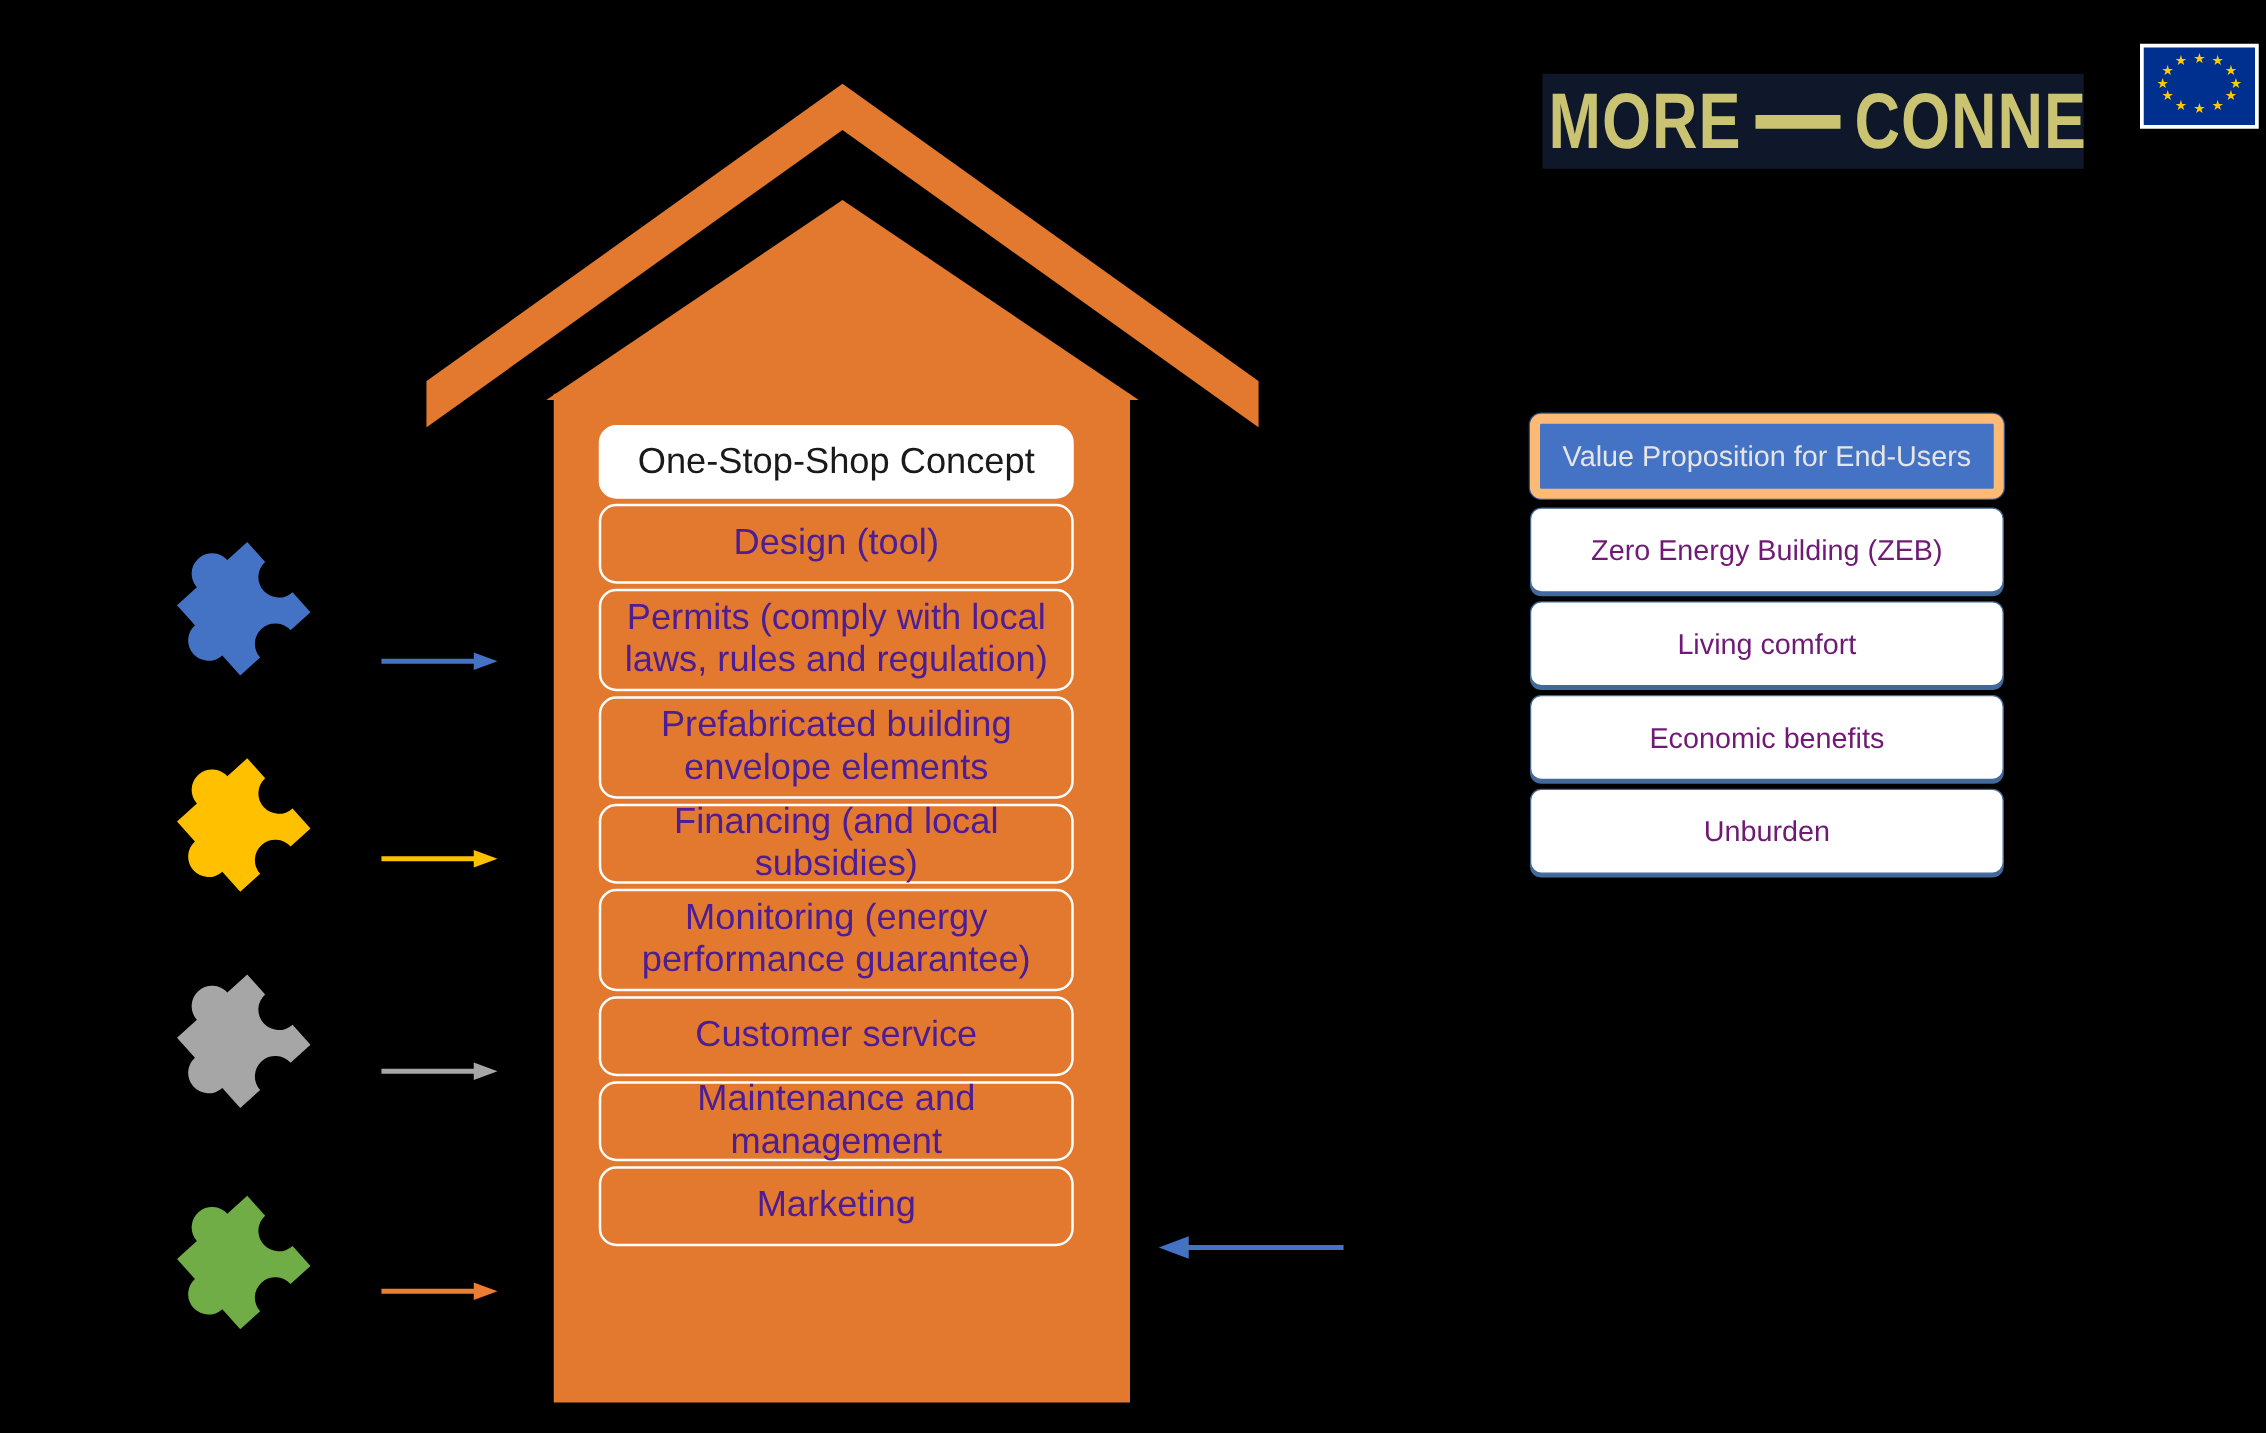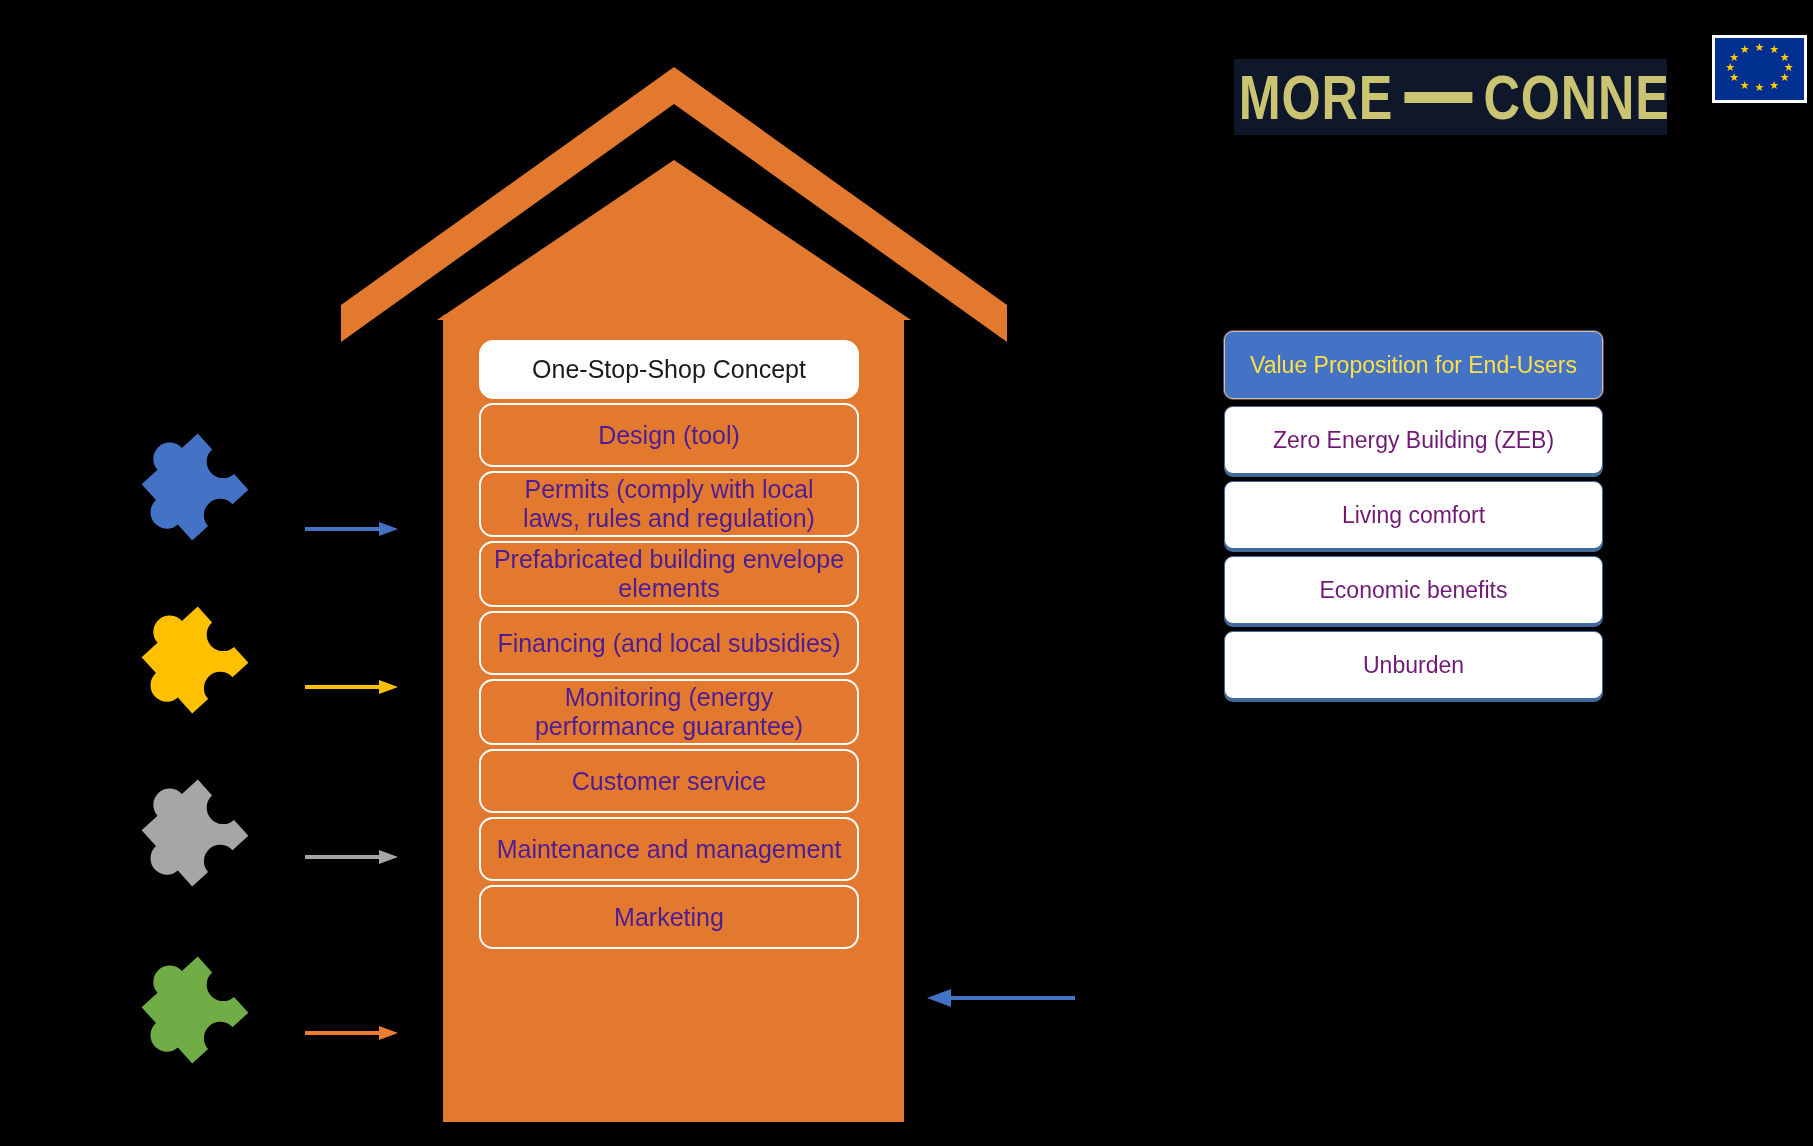--- a/index.html
+++ b/index.html
@@ -114,38 +114,38 @@
     width: 380px;
   }
   .row {
     position: relative;
     width: 380px;
     border-radius: 14px;
     display: flex;
     align-items: center;
     justify-content: center;
     text-align: center;
-    font-size: 25px;
+    font-size: 29px;
     line-height: 1.16;
     padding: 4px 12px;
     margin-bottom: 4px;
   }
   .row.white {
     background: #ffffff;
     color: #1a1a1a;
     border: 1px solid #ffffff;
     height: 59px;
   }
   .row.orange {
     background: #E3792F;
     color: #4c1d95;
     border: 2.5px solid #ffffff;
     height: 64px;
   }
-  .row.orange.tall { height: 66px; }
+  .row.orange.tall { height: 82px; }
 
   
   .puzzle {
     position: absolute;
     width: 126px;
     height: 126px;
   }
 
   
   .arrow {
@@ -167,22 +167,22 @@
     display: flex;
     align-items: center;
     justify-content: center;
     text-align: center;
     font-size: 23px;
     margin-bottom: 7px;
     padding: 2px 10px;
   }
   .vrow.header {
     background: #4472C4;
-    color: #fde047;
-    border: 1px solid #fdba74;
+    color: #e5e5e5;
+    border: 8px solid #fdba74;
     box-shadow: 0 0 0 1px #2f528f;
   }
   .vrow.plain {
     background: #ffffff;
     color: #701a75;
     border: 1.5px solid #41699c;
     box-shadow: 0 3px 0 0 #41699c;
   }
 </style>
 </head>

